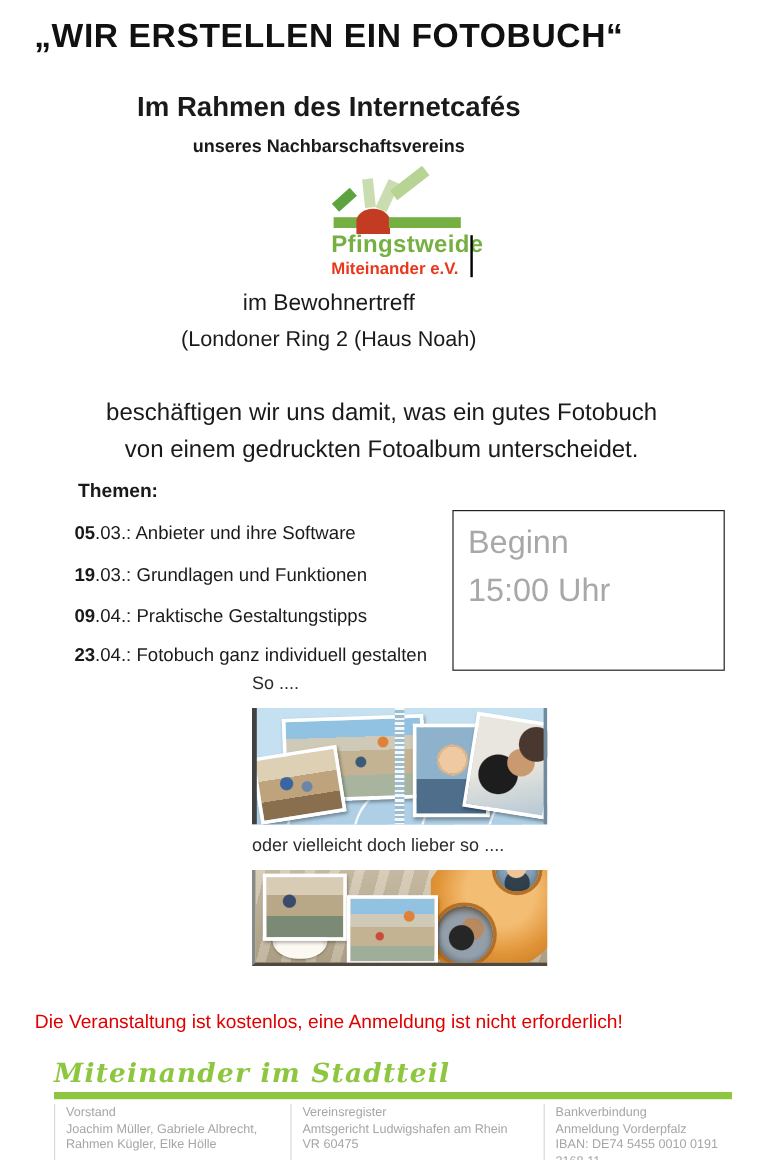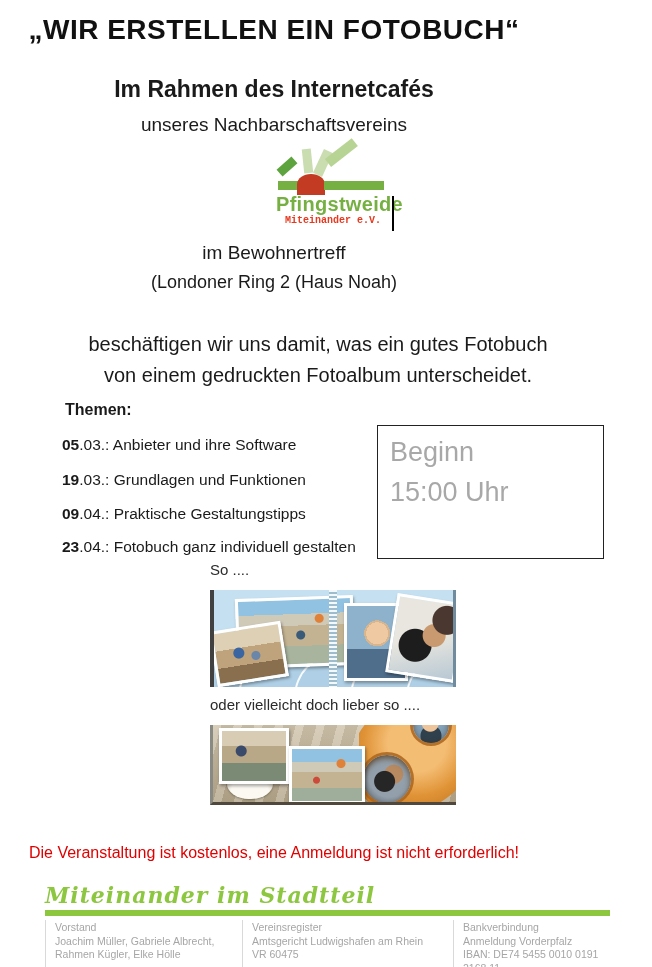--- a/index.html
+++ b/index.html
@@ -4,34 +4,34 @@
 <style>
   html,body{margin:0;padding:0;background:#fff;}
   .page{position:relative;width:652px;height:967px;background:#ffffff;overflow:hidden;
         font-family:"Liberation Sans",sans-serif;color:#1a1a1a;}
   .abs{position:absolute;}
   .ctr{left:0;width:548px;text-align:center;}
 
   
   .title{top:14px;font-size:28px;font-weight:700;letter-spacing:.5px;color:#111;}
   .sub1{top:76px;font-size:23px;font-weight:700;}
-  .sub2{top:114px;font-size:19px;font-weight:400;}
+  .sub2{top:114px;font-size:15px;font-weight:700;}
 
   
   .logo{left:276px;top:149px;width:122px;height:86px;}
   .logo div{position:absolute;}
   .lg-bar-l{left:2px;top:32px;width:20px;height:9px;background:#76b043;}
   .lg-bar-r{left:48px;top:32px;width:60px;height:9px;background:#76b043;}
   .lg-sun{left:21px;top:25px;width:28px;height:21px;background:#c23b22;border-radius:50% 50% 0 0;}
   .lg-ray1{left:1px;top:13px;width:20px;height:9px;background:#5ea43e;transform:rotate(-42deg);}
   .lg-ray2{left:27px;top:0;width:9px;height:24px;background:#c9ddb0;transform:rotate(-6deg);}
   .lg-ray3{left:42px;top:1px;width:10px;height:26px;background:#c9ddb0;transform:rotate(25deg);}
   .lg-ray4{left:52px;top:9px;width:34px;height:10px;background:#b8d494;transform:rotate(-38deg);transform-origin:left center;}
   .lg-name{left:0;top:44px;width:114px;text-align:center;font-size:20px;font-weight:700;color:#76b043;letter-spacing:.3px;}
-  .lg-tag{left:0;top:66px;width:114px;text-align:center;font-size:10px;font-weight:700;color:#e8391f;font-family:Liberation Mono, monospace;}
+  .lg-tag{left:0;top:66px;width:114px;text-align:left;font-size:14px;font-weight:700;color:#e8391f;}
   .lg-cursor{left:116px;top:47px;width:2px;height:35px;background:#000;}
 
   
   .venue1{top:242px;font-size:19px;}
   .venue2{top:272px;font-size:18px;}
   .intro{top:329px;font-size:20px;line-height:31px;padding-left:44px;}
 
   
   .themen{left:65px;top:401px;font-size:16px;font-weight:700;}
   .topic{left:62px;font-size:15.5px;}

